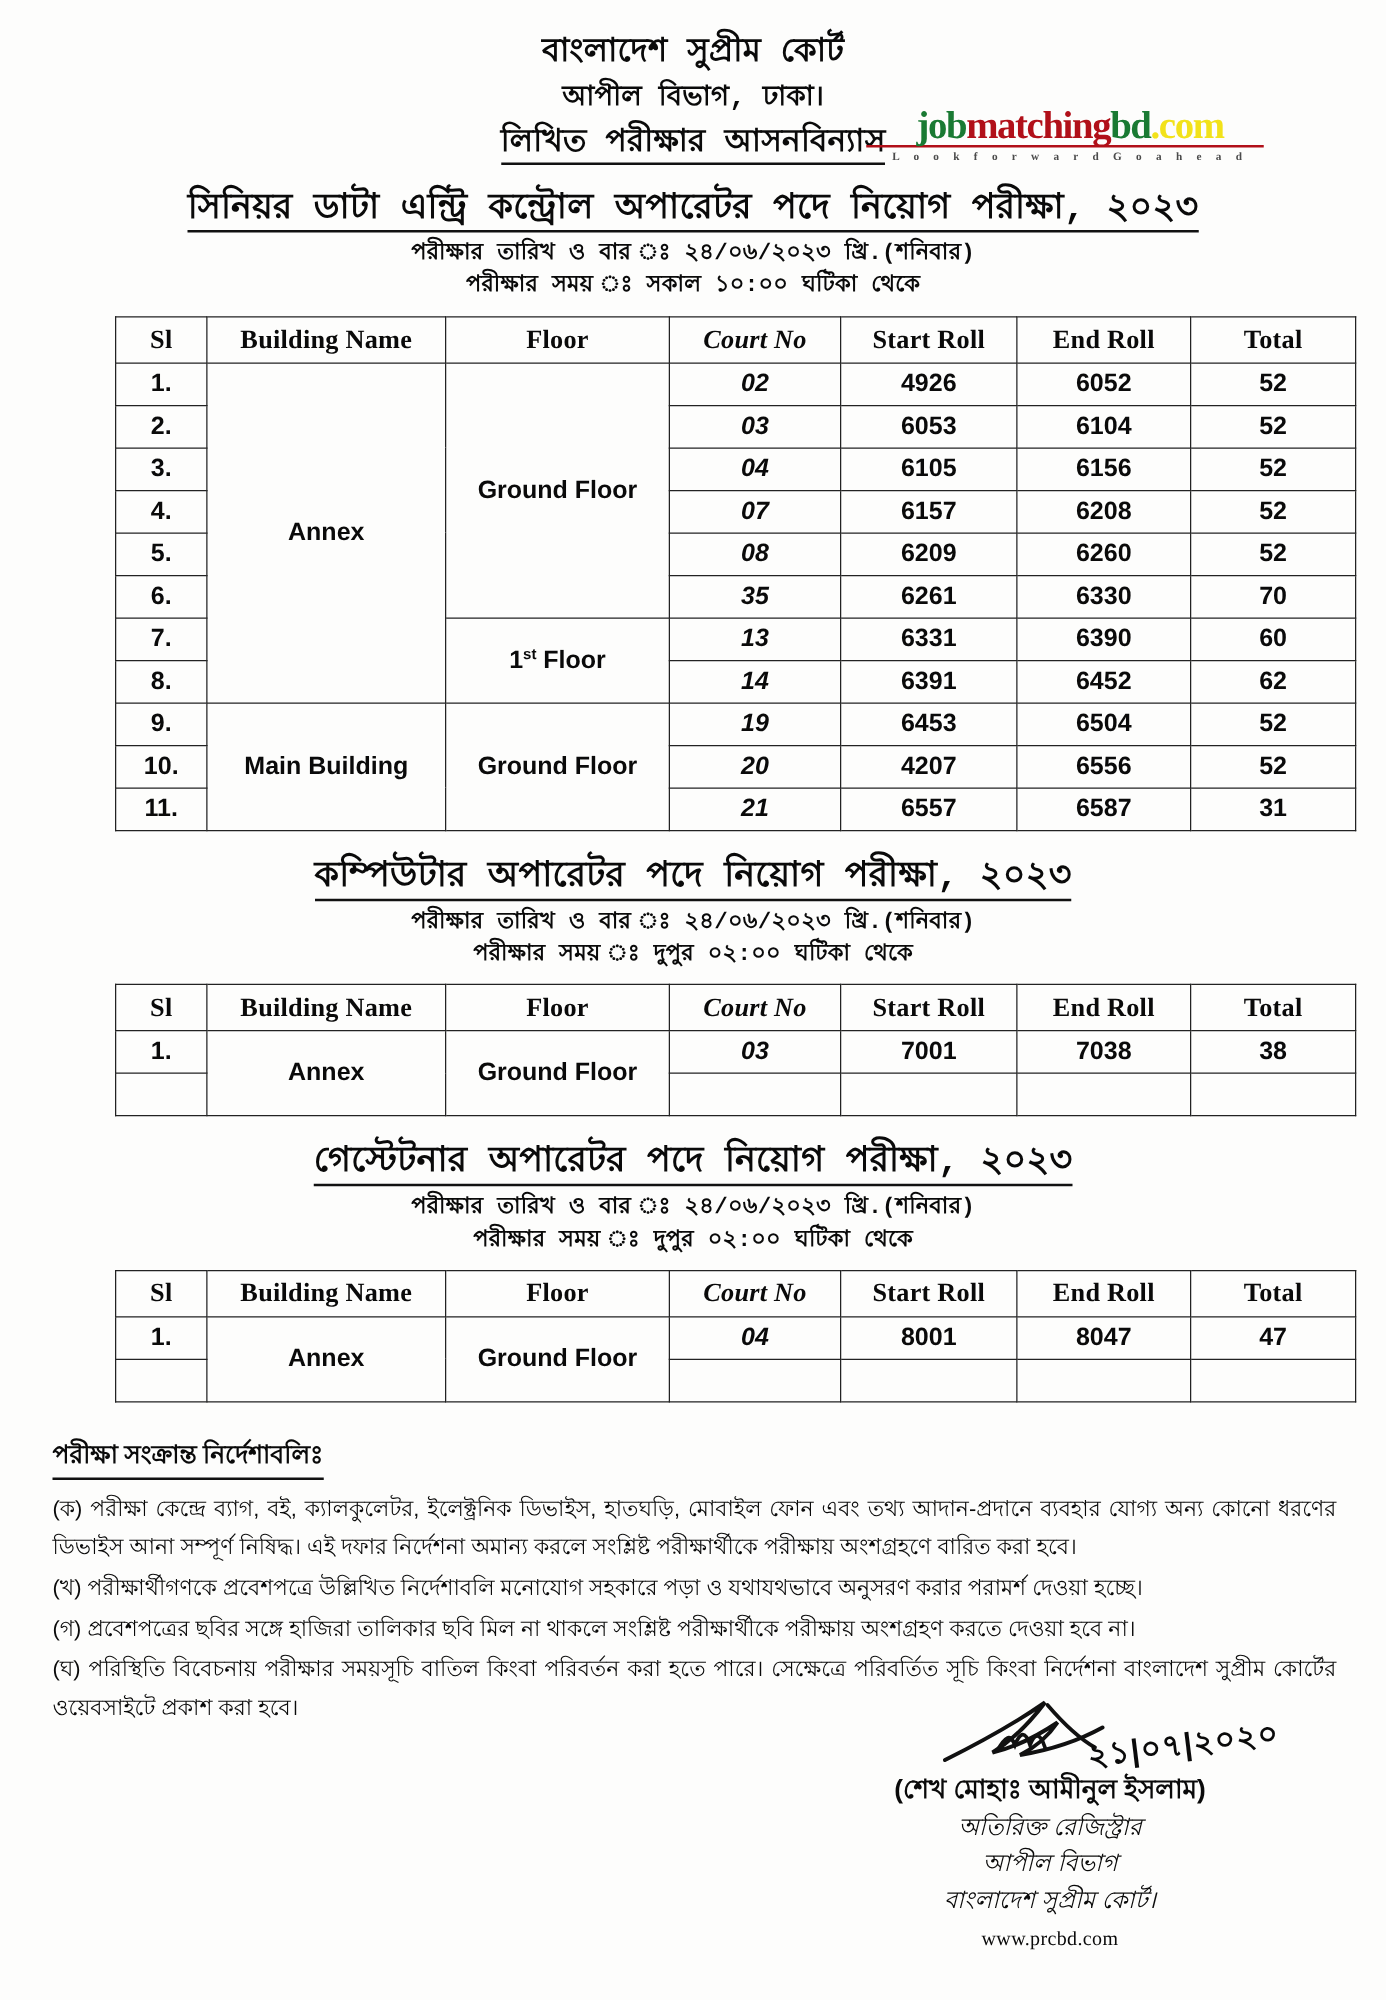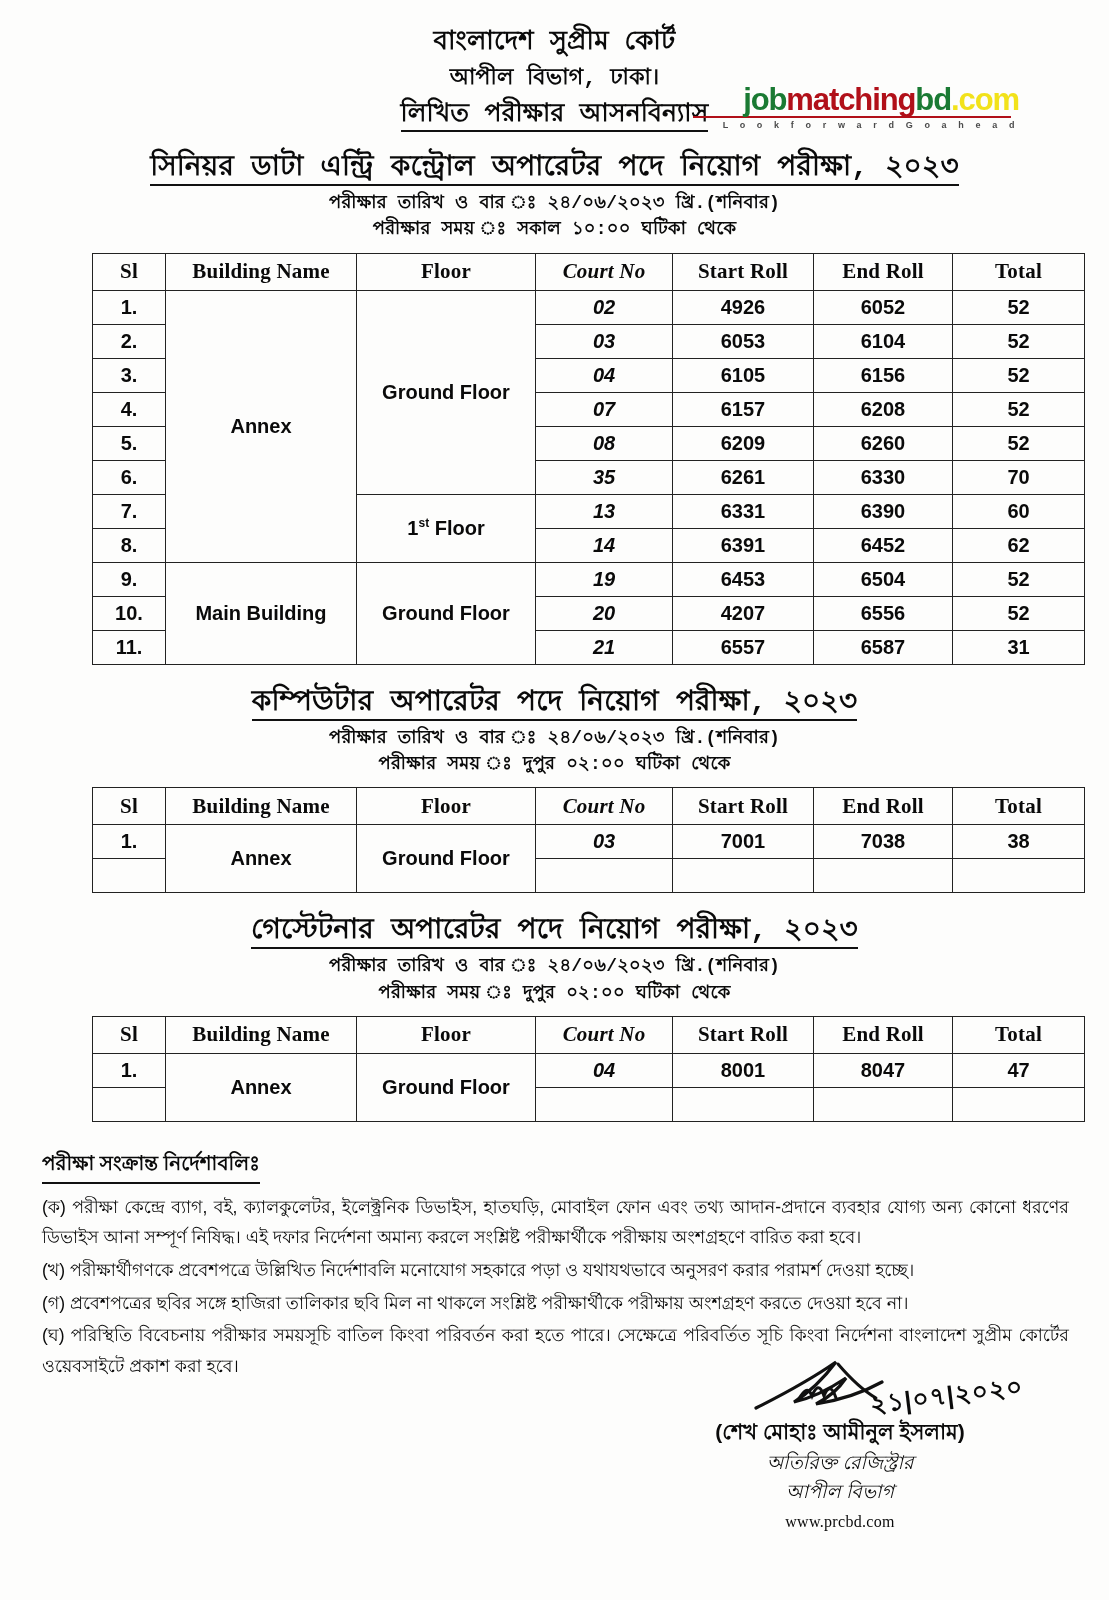--- a/index.html
+++ b/index.html
@@ -53,22 +53,22 @@
     border-bottom: 2px solid #111;
     padding-bottom: 1px;
   }
 
   
   .logo {
     position: absolute;
     top: 84px;
     left: 693px;
     width: 326px;
-    text-align: right;
-    font-family: Liberation Sans, sans-serif;
+    text-align: center;
+    font-family: Liberation Serif, serif;
     user-select: none;
   }
   .logo .wordmark {
     font-size: 31px;
     font-weight: 700;
     letter-spacing: -1.1px;
     line-height: 1;
     white-space: nowrap;
   }
   .logo .c-green { color: #1a7a33; }
@@ -147,21 +147,21 @@
   .col-cn { width: 136px; font-style: italic; }
   .col-sr { width: 140px; }
   .col-er { width: 138px; }
   .col-tt { width: 131px; }
 
   
   .instr {
     margin: 26px 40px 0 42px;
   }
   .instr-head {
-    font-family: Liberation Sans, sans-serif;
+    font-family: Liberation Serif, serif;
     font-weight: 700;
     font-size: 20px;
     margin-bottom: 8px;
     display: inline-block;
     border-bottom: 2px solid #111;
     padding-bottom: 1px;
   }
   .instr-item {
     font-family: "Liberation Sans", sans-serif;
     font-size: 17.5px;
@@ -430,16 +430,17 @@
       <svg class="sig-svg" width="180" height="62" viewBox="0 0 180 62">
         <path d="M6 52 C30 40, 60 24, 86 6 C74 22, 60 36, 44 46 C62 42, 78 34, 96 22 C88 34, 78 42, 66 48 C90 44, 114 36, 132 26" fill="none" stroke="#111" stroke-width="3.2" stroke-linecap="round"></path>
         <path d="M48 44 C54 34, 58 30, 62 40 C66 30, 70 28, 74 40 C78 30, 82 30, 86 42" fill="none" stroke="#111" stroke-width="3" stroke-linecap="round"></path>
         <path d="M88 8 C100 22, 112 34, 126 42" fill="none" stroke="#111" stroke-width="3" stroke-linecap="round"></path>
       </svg>
       <div class="sig-date">২১|০৭|২০২০</div>
     </div>
     <div class="sig-name">(শেখ মোহাঃ আমীনুল ইসলাম)</div>
     <div class="sig-line">অতিরিক্ত রেজিস্ট্রার</div>
     <div class="sig-line">আপীল বিভাগ</div>
+    <div class="sig-line">বাংলাদেশ সুপ্রীম কোর্ট।</div>
     <div class="sig-url">www.prcbd.com</div>
   </div>
 
 </div>
 
 </body></html>

